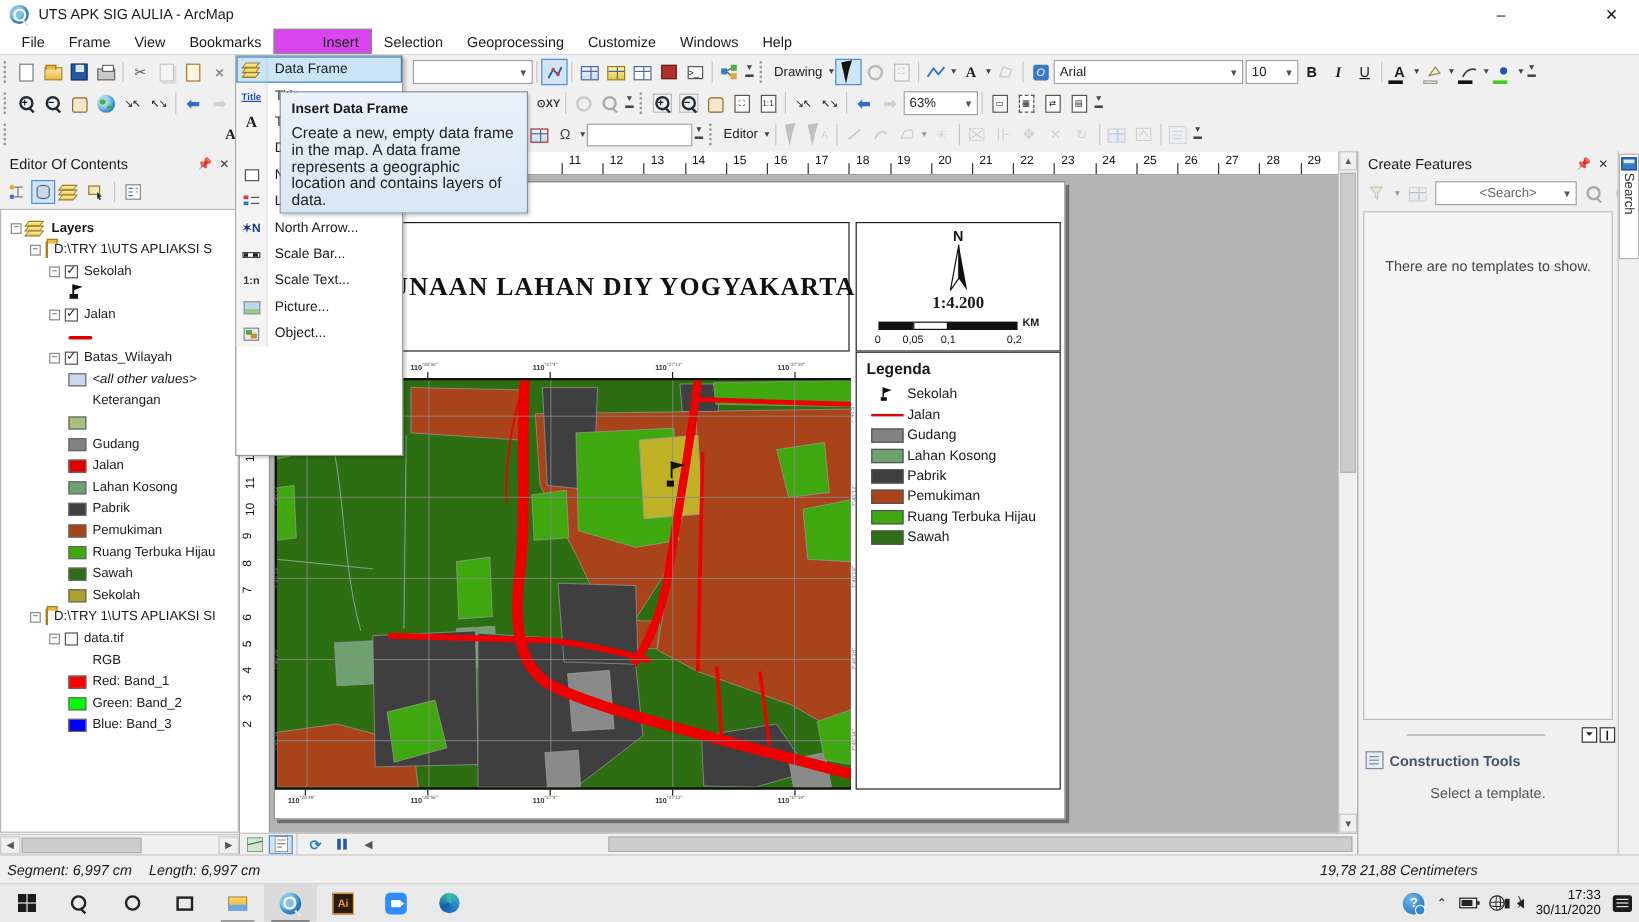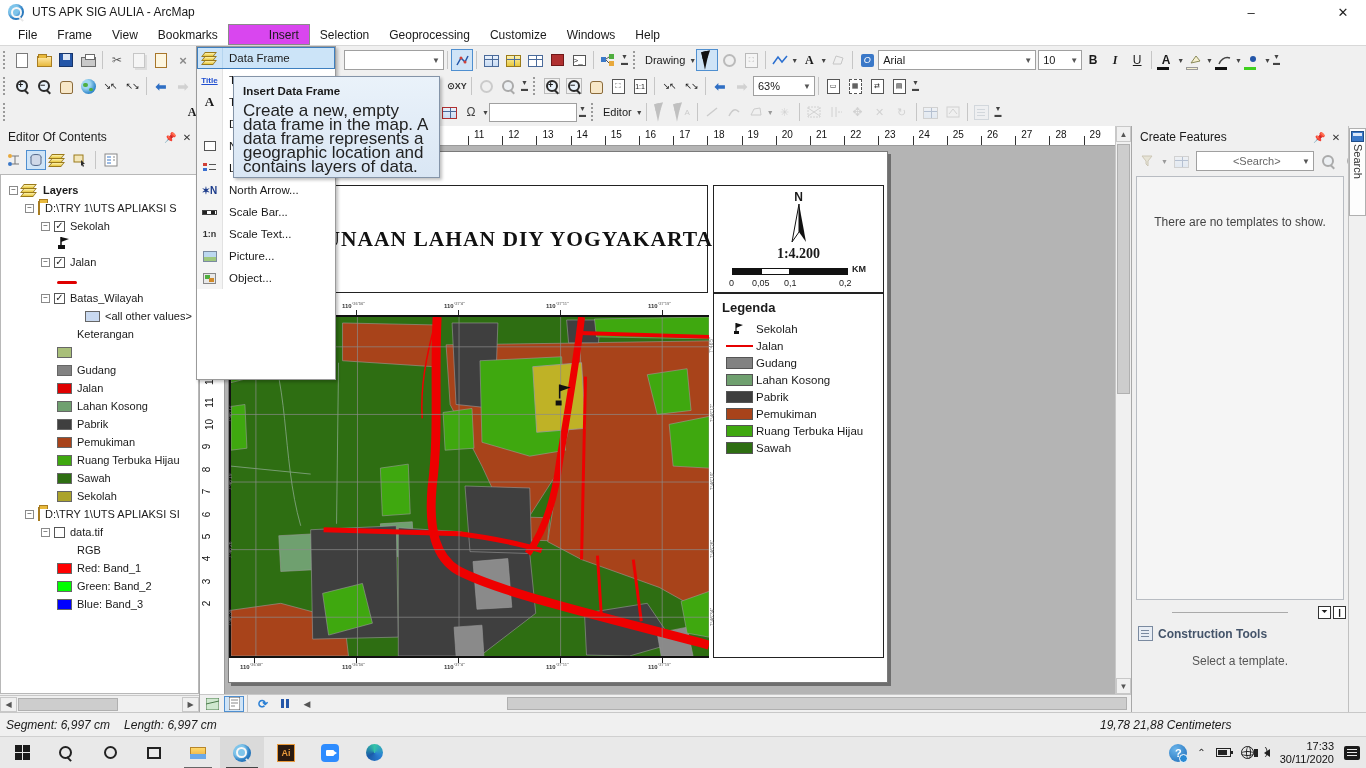--- a/index.html
+++ b/index.html
@@ -152,21 +152,21 @@
 
   
   #insertmenu { position:absolute; left:196px; top:46px; width:140px; height:334px; background:#fff; border:1px solid #9a9a9a; box-shadow:2px 2px 3px rgba(0,0,0,.25); z-index:50; }
   .menurow { height:22px; display:flex; align-items:center; position:relative; }
   .menurow .gut { width:26px; height:22px; background:#f4f4f4; border-right:1px solid #e2e2e2; display:flex; align-items:center; justify-content:center; flex:0 0 auto; }
   .menurow .mlabel { padding-left:6px; font-size:11.5px; white-space:nowrap; }
   .menurow.hl { background:#cce4f8; outline:1.5px solid #3e7fbf; outline-offset:-1.5px; }
   .menurow.hl .gut { background:#cce4f8; border-right-color:#b5d5ef; }
   #tooltip { position:absolute; left:233px; top:76px; width:207px; height:102px; background:linear-gradient(#eaf2fa,#d9e6f4); border:1px solid #8494a8; box-shadow:2px 2px 3px rgba(0,0,0,.25); z-index:60; padding:8px 9px; }
   #tooltip .tt-title { font-weight:bold; font-size:11.5px; margin-bottom:7px; }
-  #tooltip .tt-body { font-size:17px; line-height:14px; color:#222; }
+  #tooltip .tt-body { font-size:13px; line-height:14px; color:#222; }
   
   .mic-layers { width:16px; height:12px; position:relative; }
   .mic-layers i { position:absolute; left:1px; width:12px; height:5px; background:linear-gradient(#fdf2b0,#e8c83c); border:1px solid #9a7a1a; transform:skewX(-38deg); }
   .mic-title { font-size:8px; color:#1f4ed0; font-weight:bold; text-decoration:underline; }
   .mic-A { font-family:"Liberation Serif", serif; font-weight:bold; font-size:13px; }
   .mic-neat { width:12px; height:10px; border:1px solid #555; background:#fff; }
   .mic-legend { width:13px; height:12px; position:relative; }
   .mic-legend:before { content:""; position:absolute; left:0; top:1px; width:4px; height:3px; background:#d04038; box-shadow:0 5px 0 #3a6fd0; }
   .mic-legend:after { content:""; position:absolute; left:6px; top:2px; width:7px; height:1px; background:#555; box-shadow:0 5px 0 #555; }
   .mic-north { font-size:10px; font-weight:bold; color:#1a3a8a; }
@@ -676,21 +676,21 @@
       </div>
       <div class="trow2" style="padding-left: 56px;">
         <span><span style="display:inline-block;width:20px;height:3px;background:#df0000;border-radius:2px;"></span></span>
         <span></span>
       </div>
       <div class="trow2" style="padding-left: 40px;">
         <span class="exp">−</span>
         <span class="cb">✓</span>
         <span>Batas_Wilayah</span>
       </div>
-      <div class="trow2" style="padding-left: 84px;">
+      <div class="trow2" style="padding-left: 56px; font-style: italic;">
         <span class="swatch" style="background: rgb(201, 217, 240);"></span>
         <span>&lt;all other values&gt;</span>
       </div>
       <div class="trow2" style="padding-left: 56px;">
         <span style="width: 20px;"></span>
         <span>Keterangan</span>
       </div>
       <div class="trow2" style="padding-left: 56px;">
         <span class="swatch" style="background: rgb(169, 191, 122);"></span>
         <span></span>

